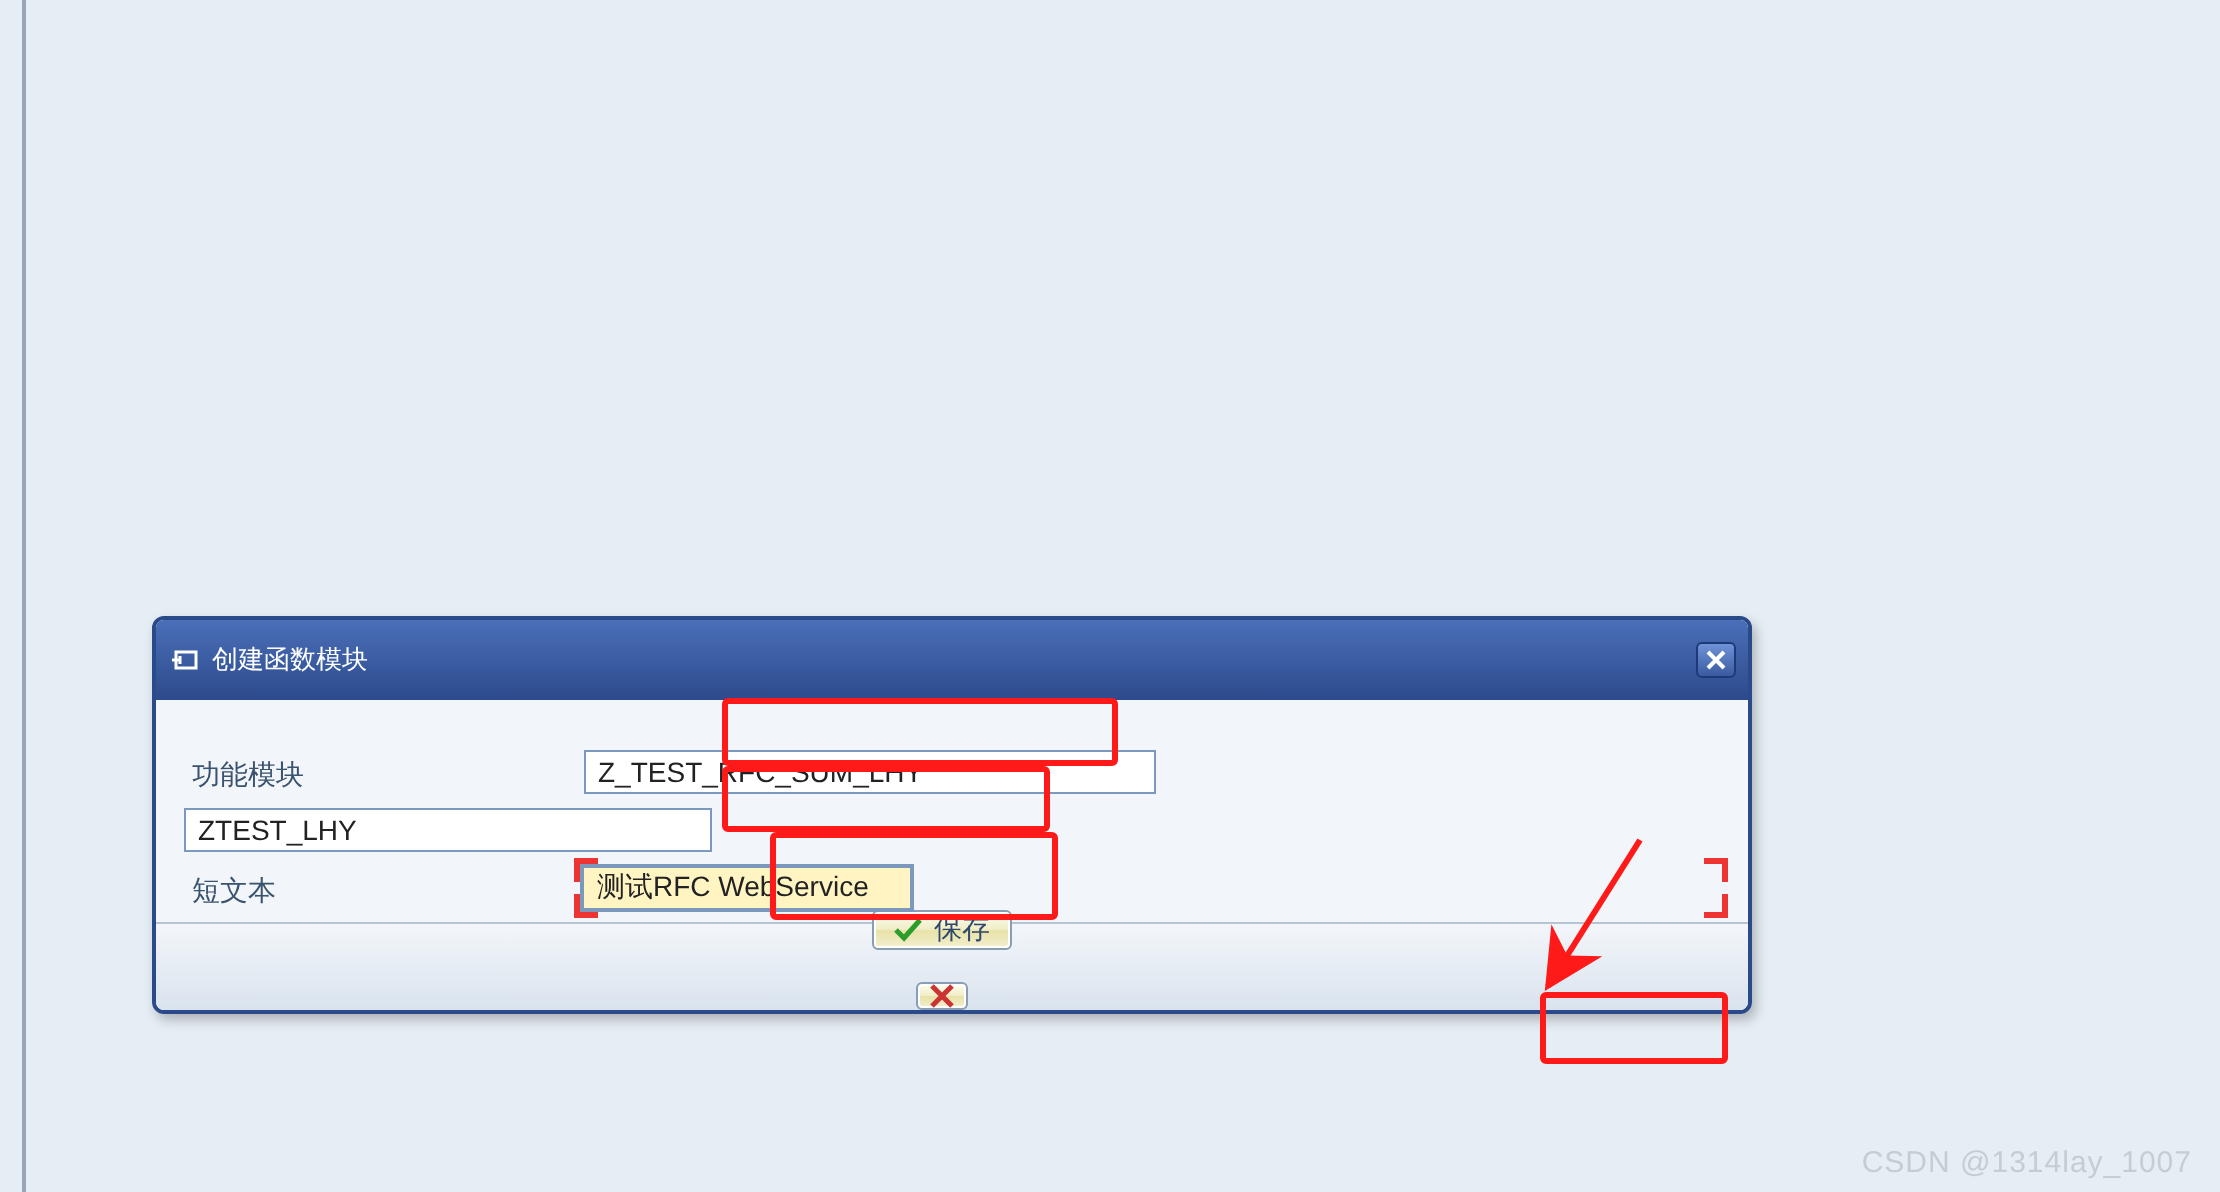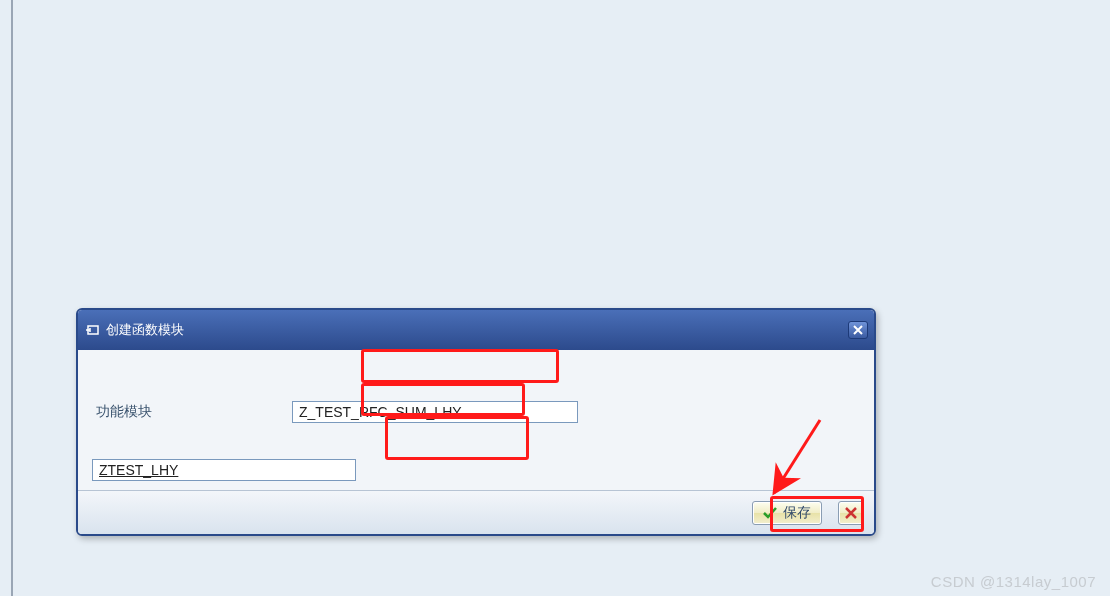--- a/index.html
+++ b/index.html
@@ -58,56 +58,56 @@
     color: #fff;
     font-weight: bold;
     cursor: pointer;
   }
   .body {
     padding: 18px 14px 6px 14px;
     background: #f2f5f9;
   }
   .row {
     display: flex;
-    align-items: center;
+    align-items: flex-end;
     height: 29px;
-    margin-top: 29px;
   }
   .lbl {
     width: 200px;
     color: #3a536e;
     padding-left: 4px;
   }
   .fld {
     height: 22px;
     border: 1px solid #7a99bd;
     background: #fff;
     padding: 1px 6px;
     font-family: Arial, sans-serif;
     font-size: 14px;
     color: #222;
   }
   .fld.w1 { width: 286px; }
-  .fld.w2 { width: 264px; text-decoration: underline; }
+  .fld.w2 { width: 264px; }
   .fld.req {
     width: 555px;
     background: #fff4c2;
     outline: 1px solid #7a99bd;
   }
   .footer {
     height: 44px;
     background: linear-gradient(#f3f6fa, #d9e3ee);
     border-top: 1px solid #b7c4d4;
     border-bottom-left-radius: 4px;
     border-bottom-right-radius: 4px;
     display: flex;
     align-items: center;
     justify-content: flex-end;
     padding-right: 10px;
     gap: 16px;
+    flex-direction: column;
   }
   .btn {
     height: 24px;
     border: 1px solid #8a9db3;
     border-radius: 3px;
     background: linear-gradient(#fdfef0, #f1edc7 48%, #e8e2a8 52%, #f3efcf);
     display: inline-flex;
     align-items: center;
     padding: 0 10px;
     cursor: pointer;
@@ -176,20 +176,30 @@
   </div>
 
   <div class="body">
     <div class="row">
       <div class="lbl">功能模块</div>
       <input class="fld w1" value="Z_TEST_RFC_SUM_LHY" style="">
     </div>
     <div class="row">
       <input class="fld w2" value="ZTEST_LHY" style="">
     </div>
+    <div class="row" style="position:relative">
+      <div class="lbl">短文本</div>
+      <div style="position:relative; width:570px;">
+        <span class="req-corner tl" style="left:-4px; top:-4px"></span>
+        <span class="req-corner tr" style="right:-4px; top:-4px"></span>
+        <span class="req-corner bl" style="left:-4px; bottom:-4px"></span>
+        <span class="req-corner br" style="right:-4px; bottom:-4px"></span>
+        <input class="fld req" style="width: 165px;" value="测试RFC WebService">
+      </div>
+    </div>
   </div>
 
   <div class="footer">
     <div class="btn">
       <svg width="14" height="12" viewBox="0 0 14 12">
           <path d="M1 6 L5 10 L13 1" fill="none" stroke="#2a9d2a" stroke-width="2.5"></path>
         </svg>
       <span>保存</span>
     </div>
     <div class="btn sq">

